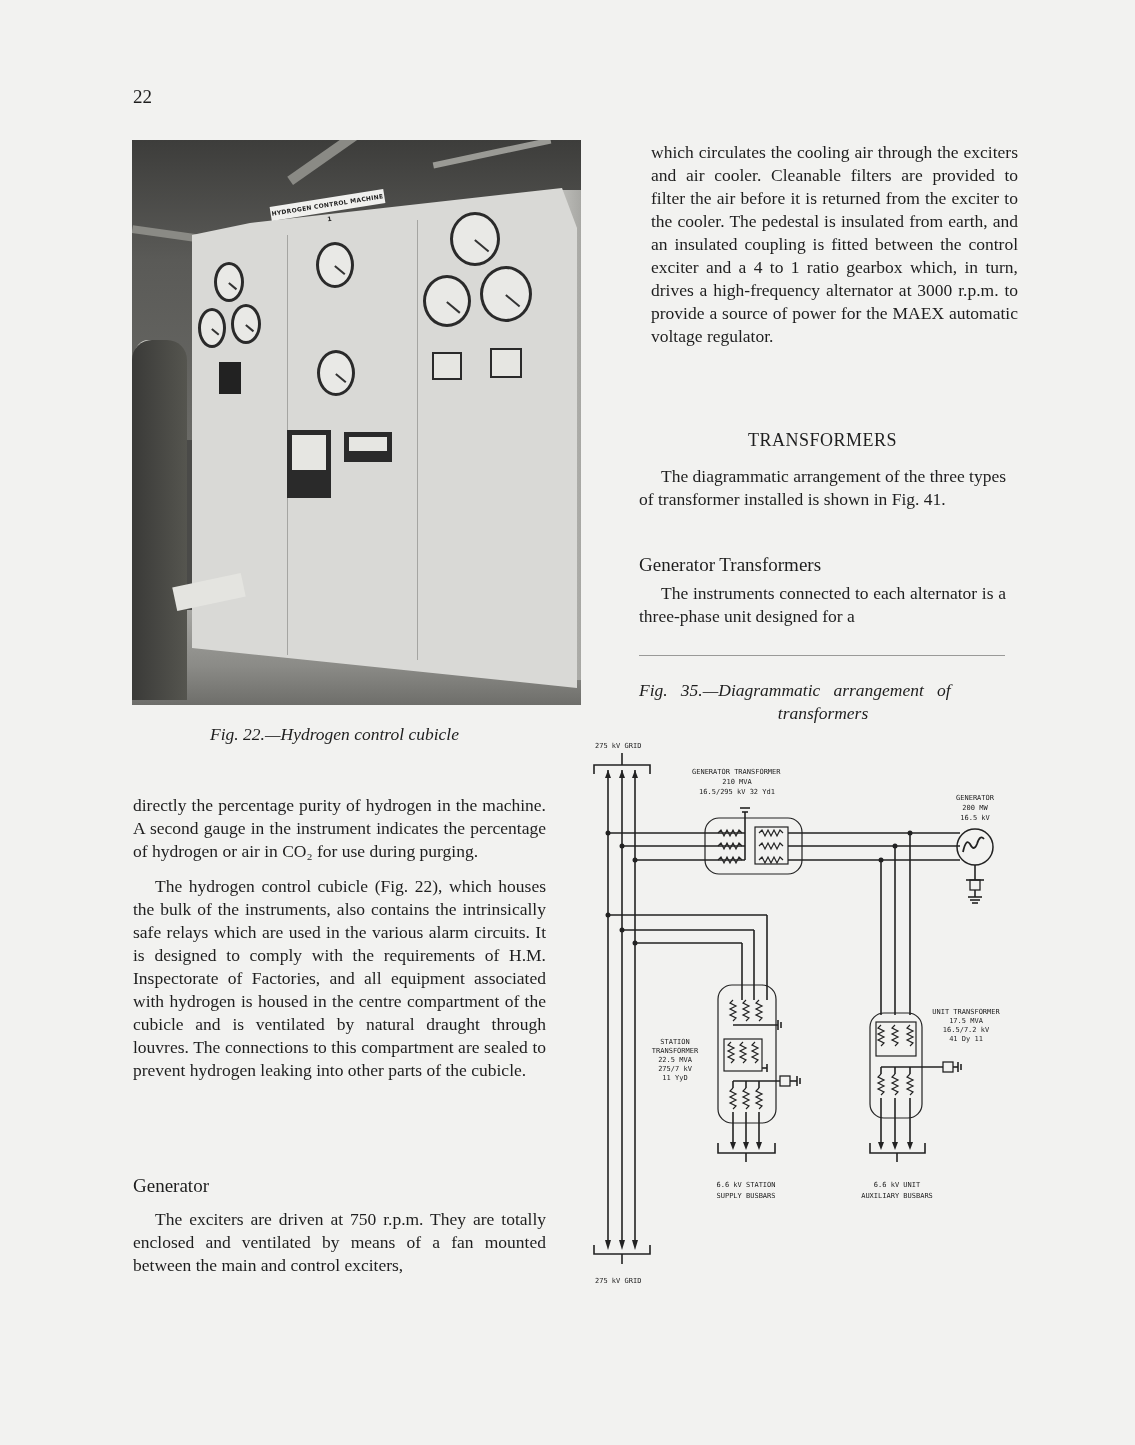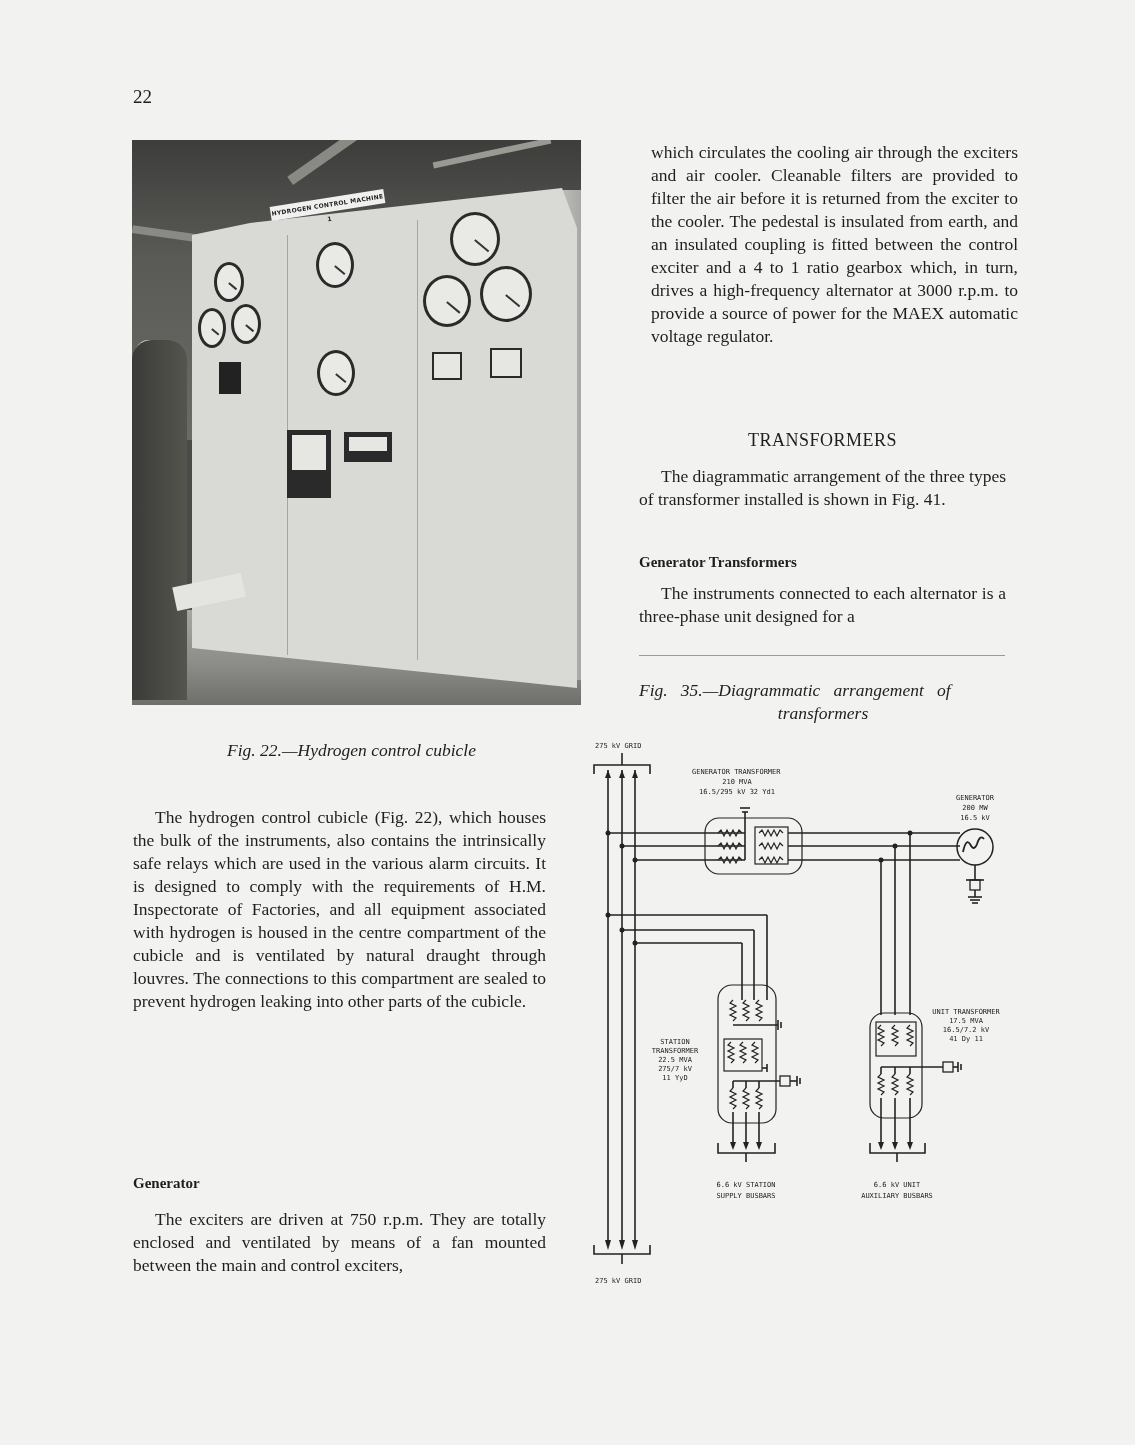--- a/index.html
+++ b/index.html
@@ -97,21 +97,21 @@
   .body-text {
     position: absolute; font-size: 17.5px; line-height: 23px;
     text-align: justify;
   }
   .body-text p { margin: 0; }
   .body-text p.indent { text-indent: 22px; }
   .heading-center {
     position: absolute; font-size: 18px; letter-spacing: 0.5px;
   }
   .heading-bold {
-    position: absolute; font-weight: bold; font-size: 15px;
+    position: absolute; font-weight: normal; font-size: 19px;
   }
   .rule {
     position: absolute; height: 1px; background: #9a9a98;
   }
   .diagram {
     position: absolute; left: 585px; top: 730px; width: 440px; height: 560px;
   }
   .diagram text {
     font-family: "DejaVu Sans Mono", "Liberation Mono", monospace;
     font-size: 7px; fill: #222;
@@ -153,23 +153,24 @@
     </div>
   <div class="meter-box" style="left:212px;top:292px;width:48px;height:30px;">
       <div class="window"></div>
     </div>
 
   <div class="person-head"></div>
   <div class="person"></div>
   <div class="clipboard"></div>
 </div>
 
-<div class="caption" style="left:227px;top:724px;margin-top:16px;">Fig. 22.—Hydrogen control cubicle</div>
+<div class="caption" style="left:210px;top:724px;">Fig. 22.—Hydrogen control cubicle</div>
 
 <div class="body-text" style="left:133px;top:794px;width:413px;">
+  <p>directly the percentage purity of hydrogen in the machine.  A second gauge in the instrument indicates the percentage of hydrogen or air in CO₂ for use during purging.</p>
   <p class="indent" style="margin-top:12px;">The hydrogen control cubicle (Fig. 22), which houses the bulk of the instruments, also contains the intrinsically safe relays which are used in the various alarm circuits.  It is designed to comply with the requirements of H.M. Inspectorate of Factories, and all equipment associated with hydrogen is housed in the centre compartment of the cubicle and is ventilated by natural draught through louvres.  The connections to this compartment are sealed to prevent hydrogen leaking into other parts of the cubicle.</p>
 </div>
 <div class="heading-bold" style="left:133px;top:1175px;">Generator</div>
 <div class="body-text" style="left:133px;top:1208px;width:413px;">
   <p class="indent">The exciters are driven at 750 r.p.m.  They are totally enclosed and ventilated by means of a fan mounted between the main and control exciters,</p>
 </div>
 
 <div class="body-text" style="left:639px;top:141px;width:367px;margin-left:12px;">
   <p>which circulates the cooling air through the exciters and air cooler.  Cleanable filters are provided to filter the air before it is returned from the exciter to the cooler. The pedestal is insulated from earth, and an insulated coupling is fitted between the control exciter and a 4 to 1 ratio gearbox which, in turn, drives a high-frequency alternator at 3000 r.p.m. to provide a source of power for the MAEX automatic voltage regulator.</p>
 </div>

